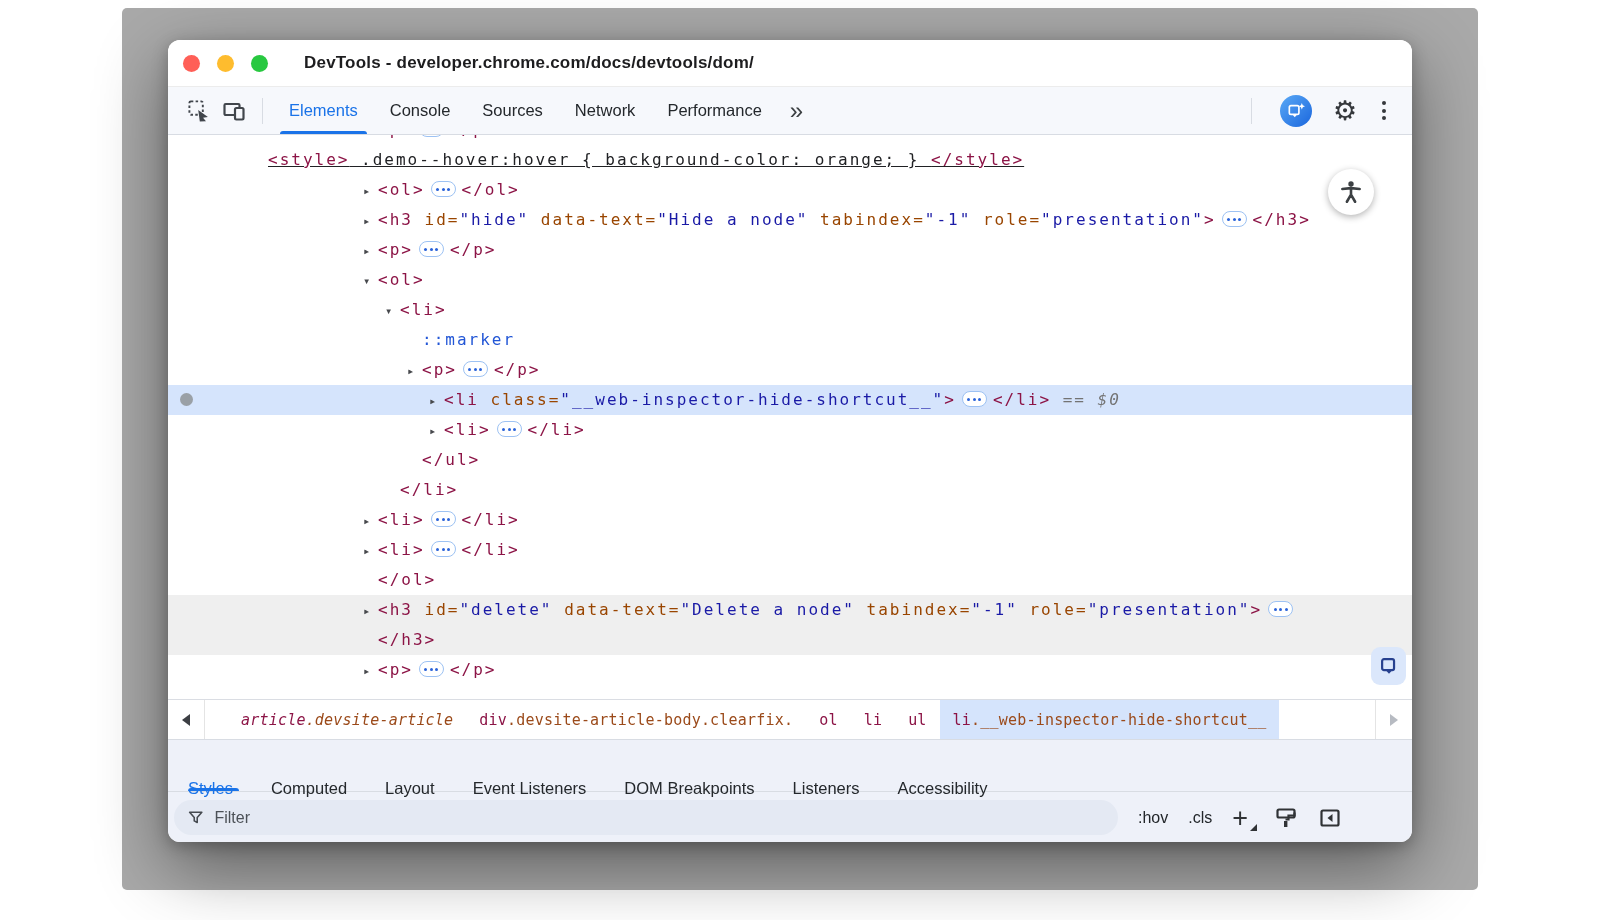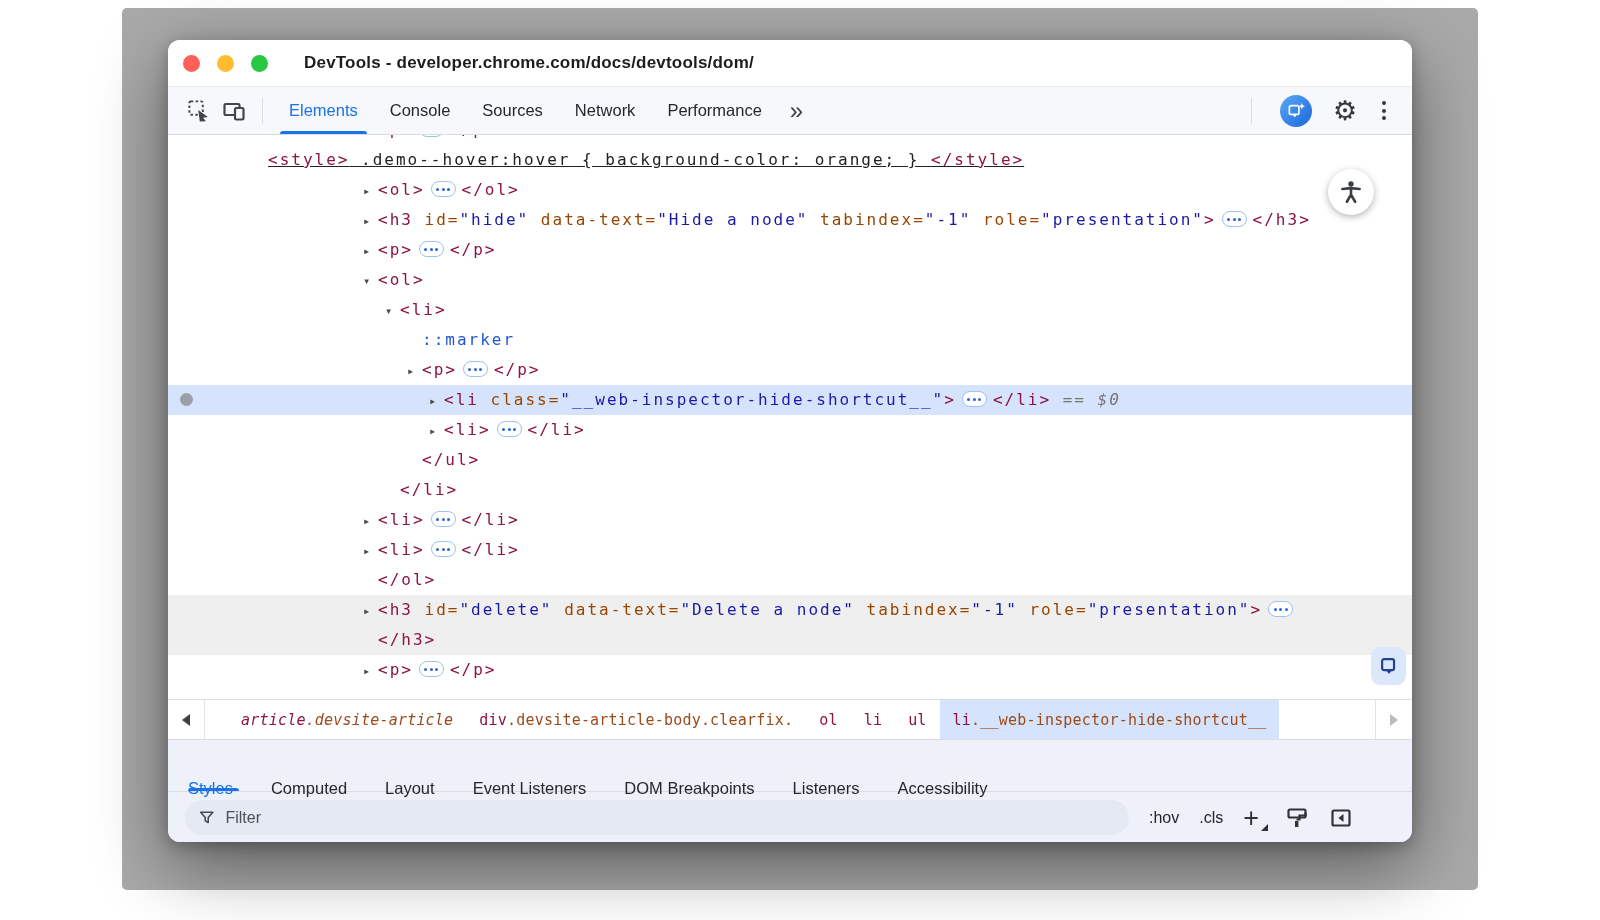--- a/index.html
+++ b/index.html
@@ -69,21 +69,21 @@
   .crumb-cls { color:#9b4a1a; }
 
   
   .stabs { height:52px; flex:none; background:#eef1f9; border-top:1px solid #d8dce3; display:flex; align-items:stretch; padding-left:20px; }
   .stab { position:relative; padding:0 19px; display:flex; align-items:center; font-size:16.5px; color:#24282c; white-space:nowrap;margin-top:45px; }
   .stab:first-child { padding-left:0; }
   .stab.active { color:#1a73e8; font-weight:500; }
   .stab.active::after { content:""; position:absolute; left:0; right:13px; bottom:0; height:3px; background:#1a73e8; border-radius:3px 3px 0 0; }
 
   
-  .fbar { height:52px; flex:none; background:#eef1f9; border-top:1px solid #d8dce3; display:flex; align-items:center; padding:0 17px; gap:20px; }
+  .fbar { height:52px; flex:none; background:#eef1f9; border-top:1px solid #d8dce3; display:flex; align-items:center; padding:0 6px; gap:20px; }
   .fpill { width:944px; height:35px; flex:none; border-radius:18px; background:#e4e9f3; display:flex; align-items:center; padding:0 13px; gap:10px; }
   .fpill input { border:none; outline:none; background:transparent; font-size:16px; color:#22262a; width:100%; font-family:"Liberation Sans",sans-serif; }
   .fpill input::placeholder { color:#4c5157; }
   .ftxt { font-size:16px; color:#22262a; }
   .plus { position:relative; font-size:27px; font-weight:300; color:#303336; line-height:20px; padding-right:6px; }
   .plus::after { content:""; position:absolute; right:-3px; bottom:-3px; width:0; height:0;
                  border-left:7px solid transparent; border-bottom:7px solid #303336; }
   .svgbtn { display:flex; align-items:center; justify-content:center; }
 </style>
 </head>

